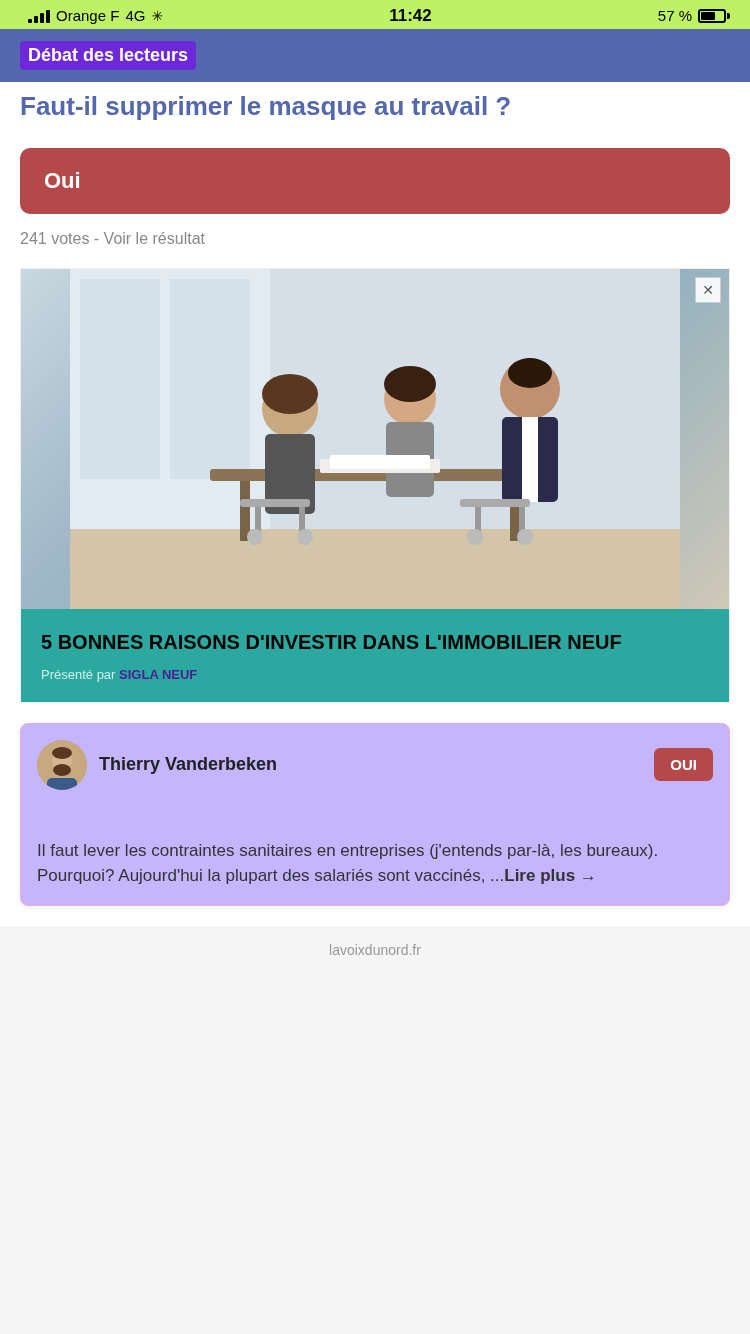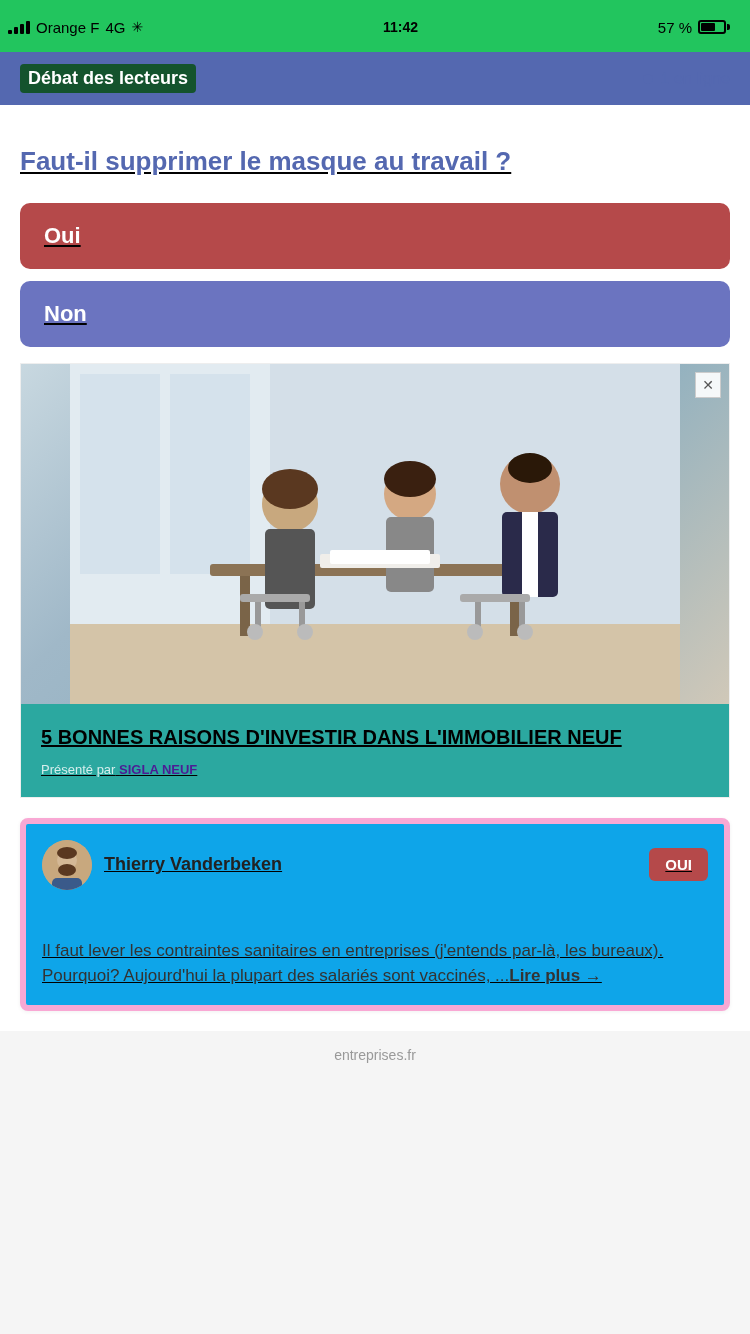--- a/index.html
+++ b/index.html
@@ -12,23 +12,23 @@
       min-height: 1334px;
       position: relative;
       overflow-x: hidden;
     }
 
     
     .status-bar {
       display: flex;
       justify-content: space-between;
       align-items: center;
-      padding: 10px 20px 8px 8px;
-      background: #22c55e;
-      height: 52px;
+      padding: 10px 20px 8px 28px;
+      background: #bef264;
+      height: 29px;
     }
     .status-left {
       display: flex;
       align-items: center;
       gap: 6px;
       font-size: 15px;
       font-weight: 500;
       color: #000;
     }
     .signal-bars {
@@ -36,21 +36,21 @@
       align-items: flex-end;
       gap: 2px;
       height: 14px;
     }
     .signal-bar {
       width: 4px;
       background: #000;
       border-radius: 1px;
     }
     .status-center {
-      font-size: 14px;
+      font-size: 17px;
       font-weight: 600;
       color: #000;
     }
     .status-right {
       display: flex;
       gap: 6px;
       font-size: 15px;
       font-weight: 500;
       color: #000;
     }
@@ -87,21 +87,21 @@
       background: #5468b0;
       padding: 12px 20px;
       display: flex;
       justify-content: space-between;
       align-items: center;
     }
     .header-title {
       color: #fff;
       font-size: 18px;
       font-weight: 600;
-      background: #14532d;
+      background: #6d28d9;
       padding: 4px 8px;
       border-radius: 4px;
     }
     .online-indicator {
       display: flex;
       align-items: center;
       gap: 8px;
       color: #5468b0;
       font-size: 16px;
       font-weight: 500;
@@ -109,22 +109,21 @@
     .online-dot {
       width: 10px;
       height: 10px;
       background: #5468b0;
       border-radius: 50%;
     }
 
     
     .main-content {
       background: #fff;
-      padding: 40px 20px 20px 20px;
-      text-decoration: underline;
+      padding: 8px 20px 20px 20px;
     }
 
     .question-title {
       font-size: 26px;
       font-weight: 700;
       color: #5468b0;
       line-height: 1.3;
       margin-bottom: 24px;
     }
 
@@ -213,22 +212,22 @@
       align-items: center;
       justify-content: center;
       font-size: 14px;
       color: #555;
       cursor: pointer;
       z-index: 10;
     }
 
     
     .comment-card {
-      background: #0ea5e9;
-      border: 6px solid #f9a8d4;
+      background: #c4b5fd;
+      border: 1px solid #f9a8d4;
       border-radius: 8px;
       padding: 16px;
       box-shadow: 0 1px 4px rgba(0,0,0,0.06);
     }
 
     .comment-header {
       display: flex;
       align-items: center;
       justify-content: space-between;
       margin-bottom: 12px;
@@ -322,23 +321,25 @@
     <span>1 en ligne</span>
   </div>
 </div>
 
 <div class="main-content">
 
   <h1 class="question-title">Faut-il supprimer le masque au travail ?</h1>
 
   <div class="vote-buttons">
     <button class="vote-btn vote-btn-oui">Oui</button>
-    <button class="vote-btn vote-btn-non">Non</button>
-  </div>
-
+  </div>
+
+  <div class="votes-info">
+    <span>241 votes - Voir le résultat</span>
+  </div>
 
   <div class="ad-container">
     <div class="ad-close-btn">✕</div>
 
     <div class="ad-image-area">
       <svg width="100%" height="100%" viewBox="0 0 610 340" xmlns="http://www.w3.org/2000/svg">
 
         <rect width="610" height="340" fill="#d4dfe8"></rect>
 
         <rect x="0" y="0" width="200" height="340" fill="#e8eff5" opacity="0.7"></rect>
@@ -414,14 +415,14 @@
       <span class="vote-badge">OUI</span>
     </div>
     <p class="comment-text">
       <span>Il faut lever les contraintes sanitaires en entreprises (j'entends par-là, les bureaux). Pourquoi? Aujourd'hui la plupart des salariés sont vaccinés, ...</span><strong class="read-more">Lire plus →</strong>
     </p>
   </div>
 
 </div>
 
 <div class="footer">
-  <span>entreprises.fr</span>
+  <span>lavoixdunord.fr</span>
 </div>
 
 </body></html>

